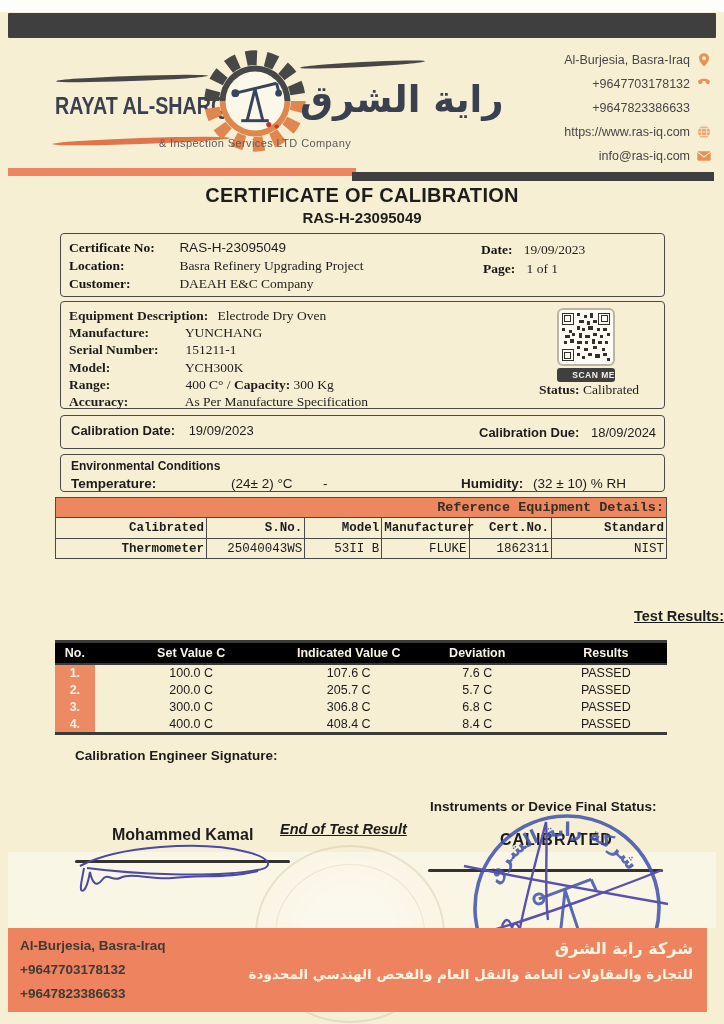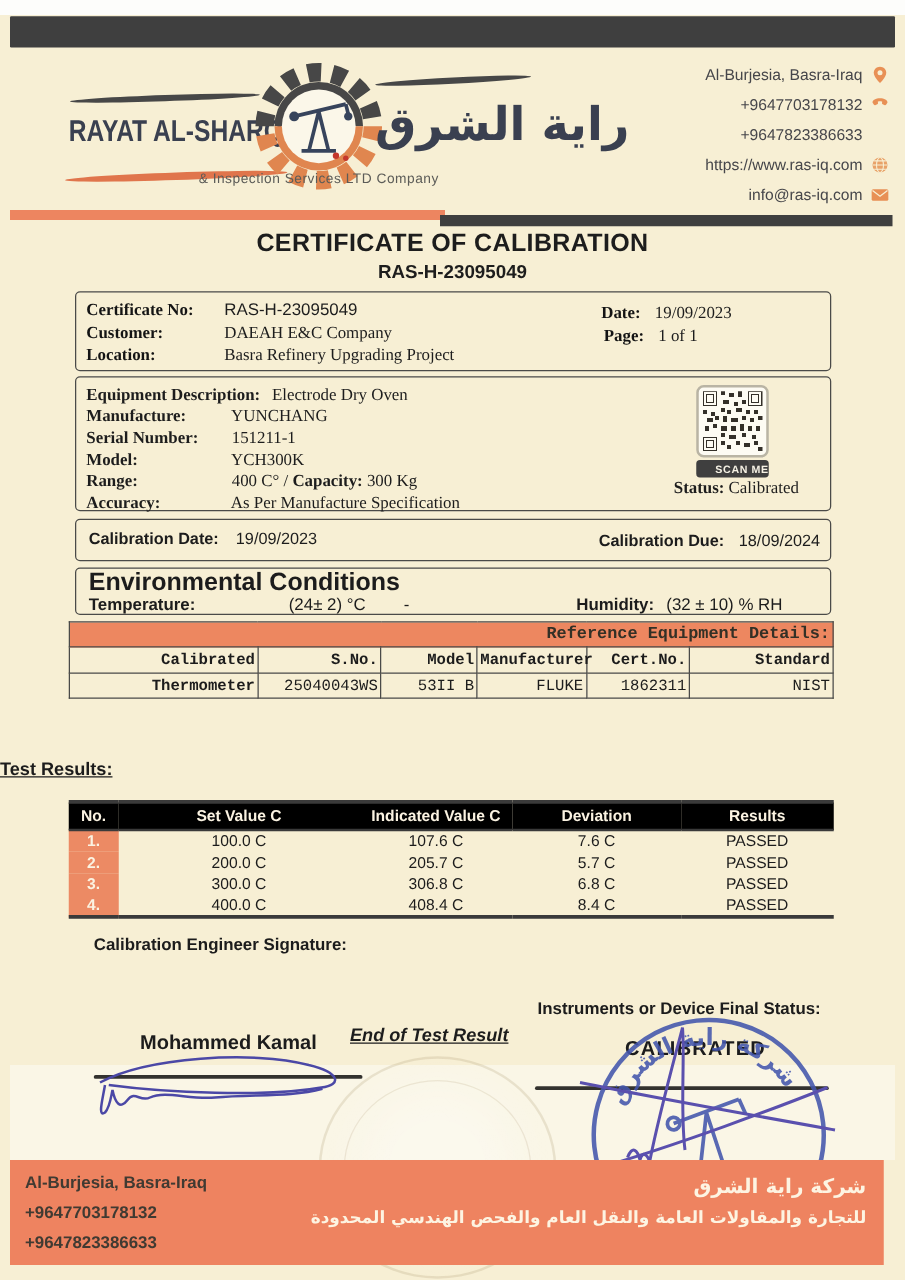--- a/index.html
+++ b/index.html
@@ -55,36 +55,36 @@
     background:#fdfbf3; padding:3px; }
   .scanme { margin:2px auto 0; width:58px; background:#3f3f3f; color:#f5f1e4; font-size:8.5px;
     font-weight:bold; border-radius:3px; padding:2px 0; letter-spacing:0.5px; }
   .status-line { position:absolute; left:478px; top:80px; font-size:13.5px; font-family:"Liberation Serif", serif; color:#1d1d1d; white-space:nowrap;}
 
   .box3 { left:60px; top:415px; width:605px; height:34px; padding:7px 10px; font-size:13px; color:#1d1d1d; }
   .box3 .sans-lbl, .box4 .sans-lbl { font-weight:bold; color:#1c1c1c; }
   .box3-due { position:absolute; left:418px; top:9px; }
 
   .box4 { left:60px; top:454px; width:605px; height:38px; padding:3px 10px; font-size:13.5px; color:#1c1c1c; }
-  .env-title { font-weight:bold; font-size:20px; line-height:17px; }
+  .env-title { font-weight:bold; font-size:12px; line-height:17px; }
   .env-row { position:relative; line-height:17px; }
   .env-temp-val { position:absolute; left:160px; }
   .env-dash { position:absolute; left:252px; }
   .env-hum { position:absolute; left:390px; }
 
   table { border-collapse:collapse; table-layout:fixed; }
   .ref-table { position:absolute; left:55px; top:497px; width:612px; font-size:12.5px; color:#1c1c1c; }
   .ref-table td { border:1.2px solid #4a4a48; text-align:right; padding:2px 2px;font-family:Liberation Mono, monospace; }
   .ref-title-cell { background:#ed8760; font-family:"Liberation Serif", serif; font-weight:bold;
     font-size:13.5px; color:#333026; height:20px; }
   .ref-head td { font-weight:bold; height:21px; }
   .ref-data td { height:20px; }
   .ref-table { border:1.8px solid #3f3f3f; }
 
-  .test-title { left:0; top:608px; width:724px; text-align:left; font-size:14.5px; font-weight:bold;
+  .test-title { left:0; top:608px; width:724px; text-align:right; font-size:14.5px; font-weight:bold;
     color:#1c1c1c; text-decoration:underline; }
   .test-table { position:absolute; left:55px; top:640px; width:612px; font-size:12.5px; color:#1c1c1c;
     border-top:3px solid #3a3a3a; border-bottom:3px solid #3a3a3a; }
   .test-table td { text-align:center; }
   .tt-head td { background:#000000; color:#fbf3e2; font-weight:bold; height:22px;
     border-bottom:2.5px solid #3a3a3a; }
   .tt-row td { height:17.5px; }
   .tt-row .no-cell { background:#ec8a64; color:#fbf3e2; font-weight:bold; }
   .tt-head .no-cell { text-align:center; }
 
@@ -192,26 +192,26 @@
 
   <div class="abs doc-title">CERTIFICATE OF CALIBRATION</div>
   <div class="abs doc-subtitle">RAS-H-23095049</div>
 
   <div class="abs cbox box1">
     <div class="row serif">
       <span class="lbl">Certificate No:</span>
       <span style="font-family:'Liberation Sans',sans-serif;">RAS-H-23095049</span>
     </div>
     <div class="row serif">
+      <span class="lbl">Location:</span>
+      <span>Basra Refinery Upgrading Project</span>
+    </div>
+    <div class="row serif">
       <span class="lbl">Customer:</span>
       <span>DAEAH E&amp;C Company</span>
-    </div>
-    <div class="row serif">
-      <span class="lbl">Location:</span>
-      <span>Basra Refinery Upgrading Project</span>
     </div>
     <div class="box1-right serif">
       <div>
         <span class="lbl">Date:</span>
         <span>19/09/2023</span>
       </div>
       <div style="text-align:left; padding-left:2px;">
         <span class="lbl">Page:</span>
         <span>1 of 1</span>
       </div>

